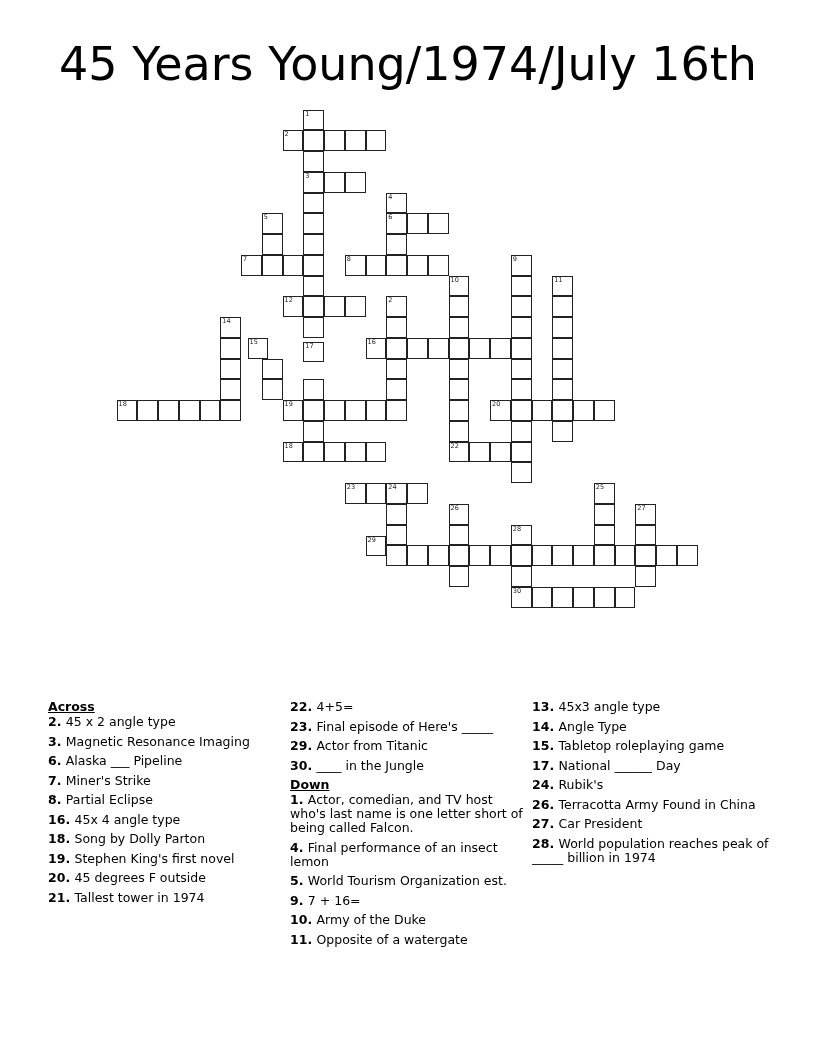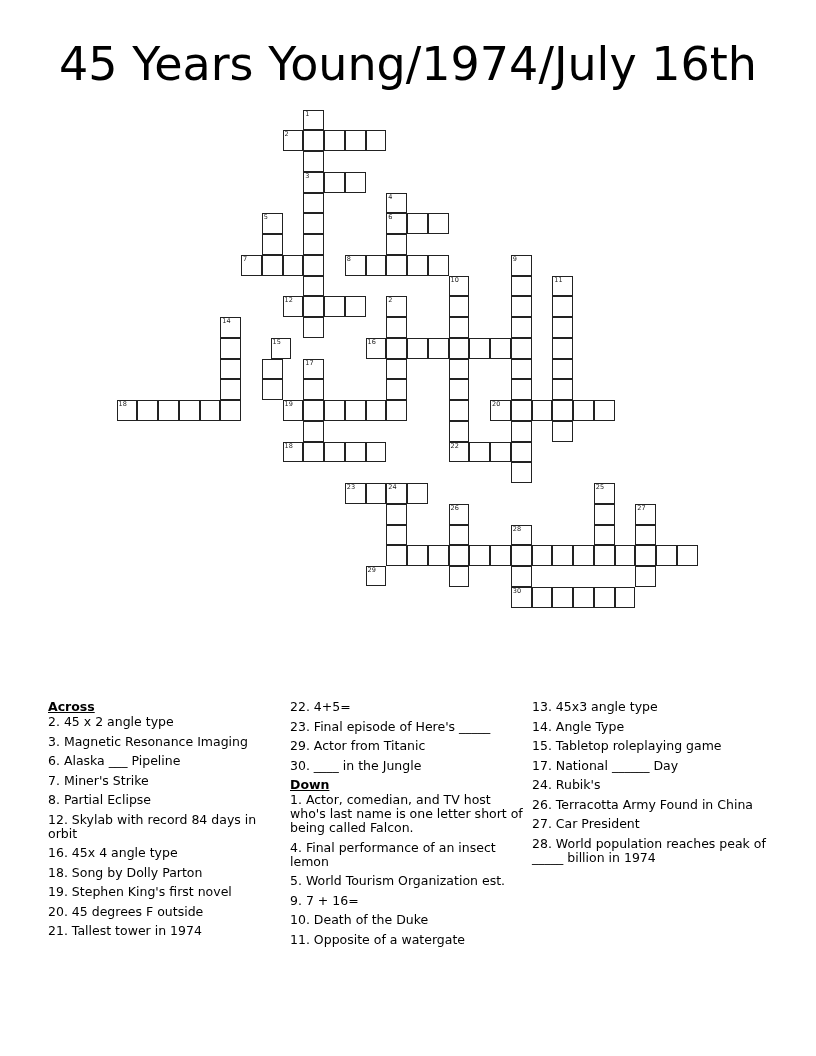--- a/index.html
+++ b/index.html
@@ -4,21 +4,21 @@
 <style>
   html, body { margin:0; padding:0; background:#ffffff; }
   body { width:816px; height:1056px; position:relative; overflow:hidden; font-family:"DejaVu Sans", sans-serif; color:#000; }
   .title { position:absolute; left:0; top:36px; width:816px; text-align:center; font-size:46px; font-family:"DejaVu Sans", sans-serif; letter-spacing:0px; line-height:56px; }
   .grid { position:absolute; left:117px; top:110px; }
   .cell { position:absolute; width:20.75px; height:20.75px; box-sizing:border-box; border:1px solid #222; background:#fff; margin-left:-0.5px; margin-top:-0.5px; }
   .cell .num { position:absolute; left:1px; top:0px; font-size:6.5px; line-height:7px; font-family:"DejaVu Sans", sans-serif; color:#222; }
   .clues { position:absolute; top:700px; font-size:12.5px; line-height:14px; }
   .clues .head { font-weight:bold; text-decoration:underline; margin-bottom:1px; }
   .clue { margin-bottom:5.5px; }
-  .clue b { font-weight:normal; }
+  .clue b { font-weight:bold; }
   .col1 { left:48px; width:232px; }
   .col2 { left:290px; width:235px; }
   .col3 { left:532px; width:245px; }
 </style>
 </head>
 <body>
 
 <div class="title">45 Years Young/1974/July 16th</div>
 
 <div class="grid" id="grid">
@@ -119,33 +119,33 @@
     <div class="cell" style="left: 269.75px; top: 249px;"></div>
     <div class="cell" style="left: 269.75px; top: 269.75px;"></div>
     <div class="cell" style="left: 269.75px; top: 290.5px;"></div>
     <div class="cell" style="left: 103.75px; top: 207.5px;">
       <span class="num">14</span>
     </div>
     <div class="cell" style="left: 103.75px; top: 228.25px;"></div>
     <div class="cell" style="left: 103.75px; top: 249px;"></div>
     <div class="cell" style="left: 103.75px; top: 269.75px;"></div>
     <div class="cell" style="left: 103.75px; top: 290.5px;"></div>
-    <div class="cell" style="left: 154px; top: 228.25px;">
+    <div class="cell" style="left: 131px; top: 228.25px;">
       <span class="num">15</span>
     </div>
     <div class="cell" style="left: 145.25px; top: 249px;"></div>
     <div class="cell" style="left: 145.25px; top: 269.75px;"></div>
     <div class="cell" style="left: 249px; top: 228.25px;">
       <span class="num">16</span>
     </div>
     <div class="cell" style="left: 290.5px; top: 228.25px;"></div>
     <div class="cell" style="left: 311.25px; top: 228.25px;"></div>
     <div class="cell" style="left: 352.75px; top: 228.25px;"></div>
     <div class="cell" style="left: 373.5px; top: 228.25px;"></div>
-    <div class="cell" style="left: 186.75px; top: 249px;">
+    <div class="cell" style="left: 186.75px; top: 232px;">
       <span class="num">17</span>
     </div>
     <div class="cell" style="left: 186.75px; top: 269.75px;"></div>
     <div class="cell" style="left: 186.75px; top: 290.5px;"></div>
     <div class="cell" style="left: 186.75px; top: 311.25px;"></div>
     <div class="cell" style="left: 186.75px; top: 332px;"></div>
     <div class="cell" style="left: 0px; top: 290.5px;">
       <span class="num">18</span>
     </div>
     <div class="cell" style="left: 20.75px; top: 290.5px;"></div>
@@ -202,21 +202,21 @@
     <div class="cell" style="left: 518.75px; top: 435.75px;"></div>
     <div class="cell" style="left: 518.75px; top: 456.5px;"></div>
     <div class="cell" style="left: 394.25px; top: 415px;">
       <span class="num">28</span>
     </div>
     <div class="cell" style="left: 394.25px; top: 435.75px;"></div>
     <div class="cell" style="left: 394.25px; top: 456.5px;"></div>
     <div class="cell" style="left: 394.25px; top: 477.25px;">
       <span class="num">30</span>
     </div>
-    <div class="cell" style="left: 249px; top: 456px;">
+    <div class="cell" style="left: 249px; top: 426px;">
       <span class="num">29</span>
     </div>
     <div class="cell" style="left: 290.5px; top: 435.75px;"></div>
     <div class="cell" style="left: 311.25px; top: 435.75px;"></div>
     <div class="cell" style="left: 352.75px; top: 435.75px;"></div>
     <div class="cell" style="left: 373.5px; top: 435.75px;"></div>
     <div class="cell" style="left: 415px; top: 435.75px;"></div>
     <div class="cell" style="left: 435.75px; top: 435.75px;"></div>
     <div class="cell" style="left: 456.5px; top: 435.75px;"></div>
     <div class="cell" style="left: 498px; top: 435.75px;"></div>
@@ -229,38 +229,37 @@
     <div class="cell" style="left: 498px; top: 477.25px;"></div>
   </div>
 
 <div class="clues col1" id="col1">
   <div class="head">Across</div>
 <div class="clue"><b>2. </b><span>45 x 2 angle type</span></div>
     <div class="clue"><b>3. </b><span>Magnetic Resonance Imaging</span></div>
     <div class="clue"><b>6. </b><span>Alaska ___ Pipeline</span></div>
     <div class="clue"><b>7. </b><span>Miner's Strike</span></div>
     <div class="clue"><b>8. </b><span>Partial Eclipse</span></div>
-    <div class="clue"><b>12. </b><span>Skylab with record 84 days in orbit</span></div>
     <div class="clue"><b>16. </b><span>45x 4 angle type</span></div>
     <div class="clue"><b>18. </b><span>Song by Dolly Parton</span></div>
     <div class="clue"><b>19. </b><span>Stephen King's first novel</span></div>
     <div class="clue"><b>20. </b><span>45 degrees F outside</span></div>
     <div class="clue"><b>21. </b><span>Tallest tower in 1974</span></div>
   </div>
 <div class="clues col2" id="col2">
     <div class="clue"><b>22. </b><span>4+5=</span></div>
     <div class="clue"><b>23. </b><span>Final episode of Here's _____</span></div>
     <div class="clue"><b>29. </b><span>Actor from Titanic</span></div>
     <div class="clue"><b>30. </b><span>____ in the Jungle</span></div>
     <div class="head">Down</div>
     <div class="clue"><b>1. </b><span>Actor, comedian, and TV host who's last name is one letter short of being called Falcon.</span></div>
     <div class="clue"><b>4. </b><span>Final performance of an insect lemon</span></div>
     <div class="clue"><b>5. </b><span>World Tourism Organization est.</span></div>
     <div class="clue"><b>9. </b><span>7 + 16=</span></div>
-    <div class="clue"><b>10. </b><span>Death of the Duke</span></div>
+    <div class="clue"><b>10. </b><span>Army of the Duke</span></div>
     <div class="clue"><b>11. </b><span>Opposite of a watergate</span></div>
   </div>
 <div class="clues col3" id="col3">
     <div class="clue"><b>13. </b><span>45x3 angle type</span></div>
     <div class="clue"><b>14. </b><span>Angle Type</span></div>
     <div class="clue"><b>15. </b><span>Tabletop roleplaying game</span></div>
     <div class="clue"><b>17. </b><span>National ______ Day</span></div>
     <div class="clue"><b>24. </b><span>Rubik's</span></div>
     <div class="clue"><b>26. </b><span>Terracotta Army Found in China</span></div>
     <div class="clue"><b>27. </b><span>Car President</span></div>

